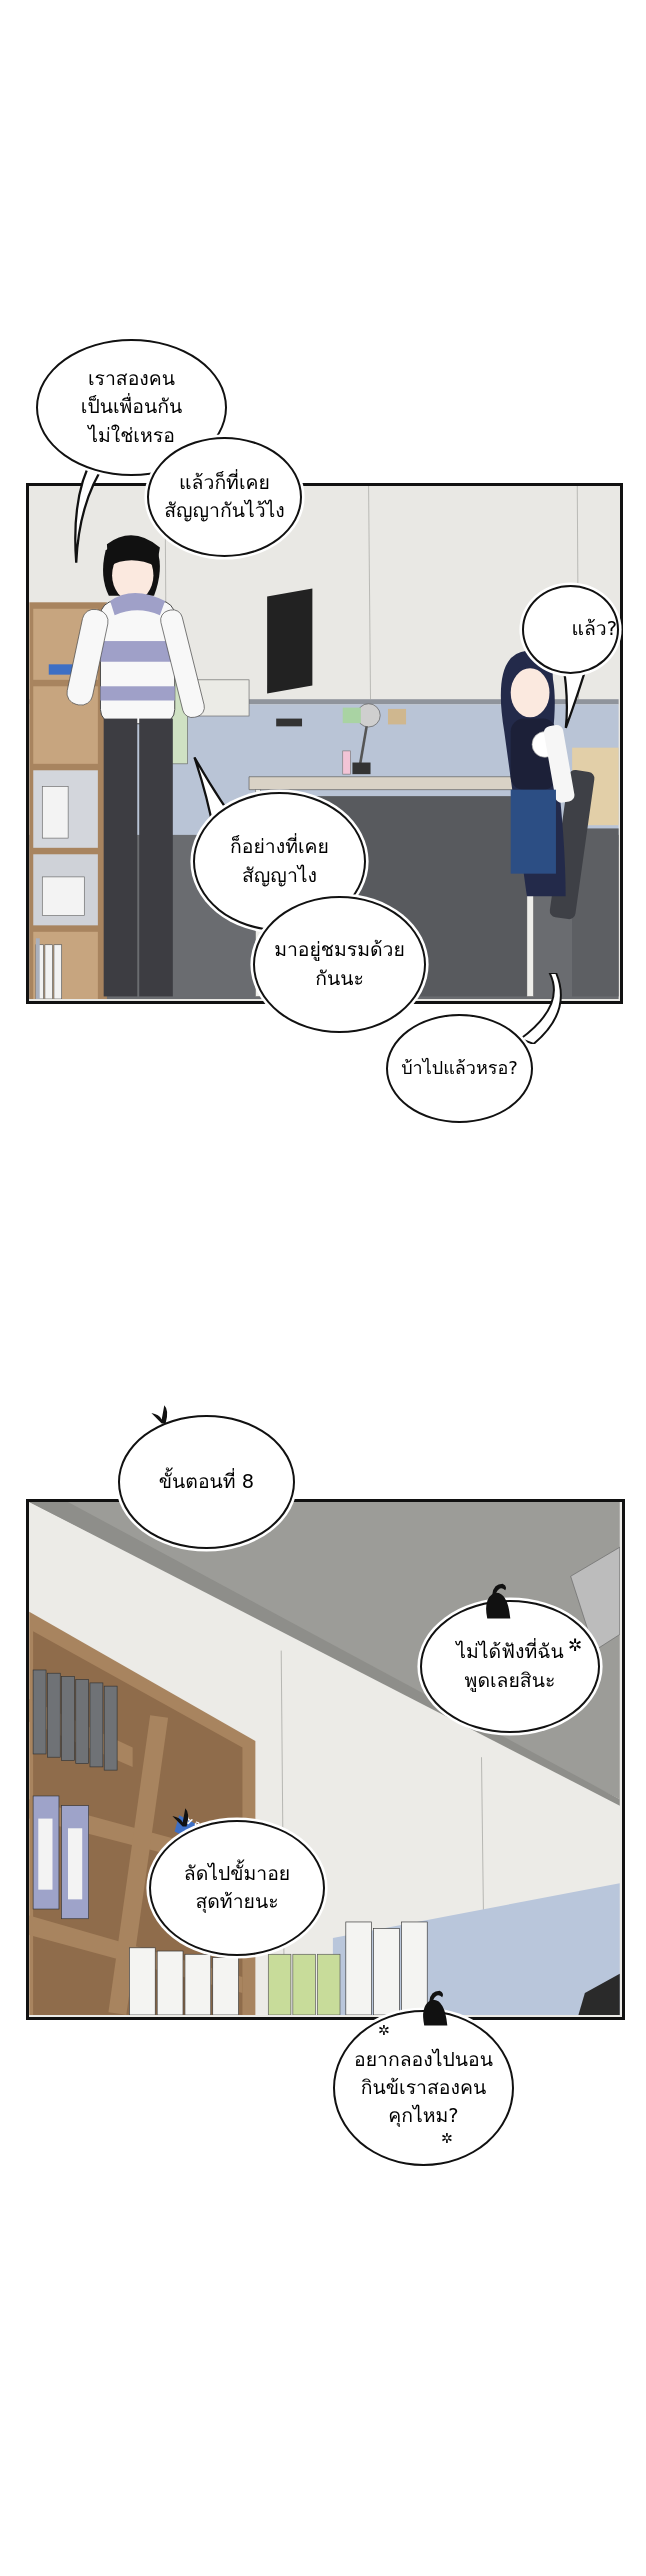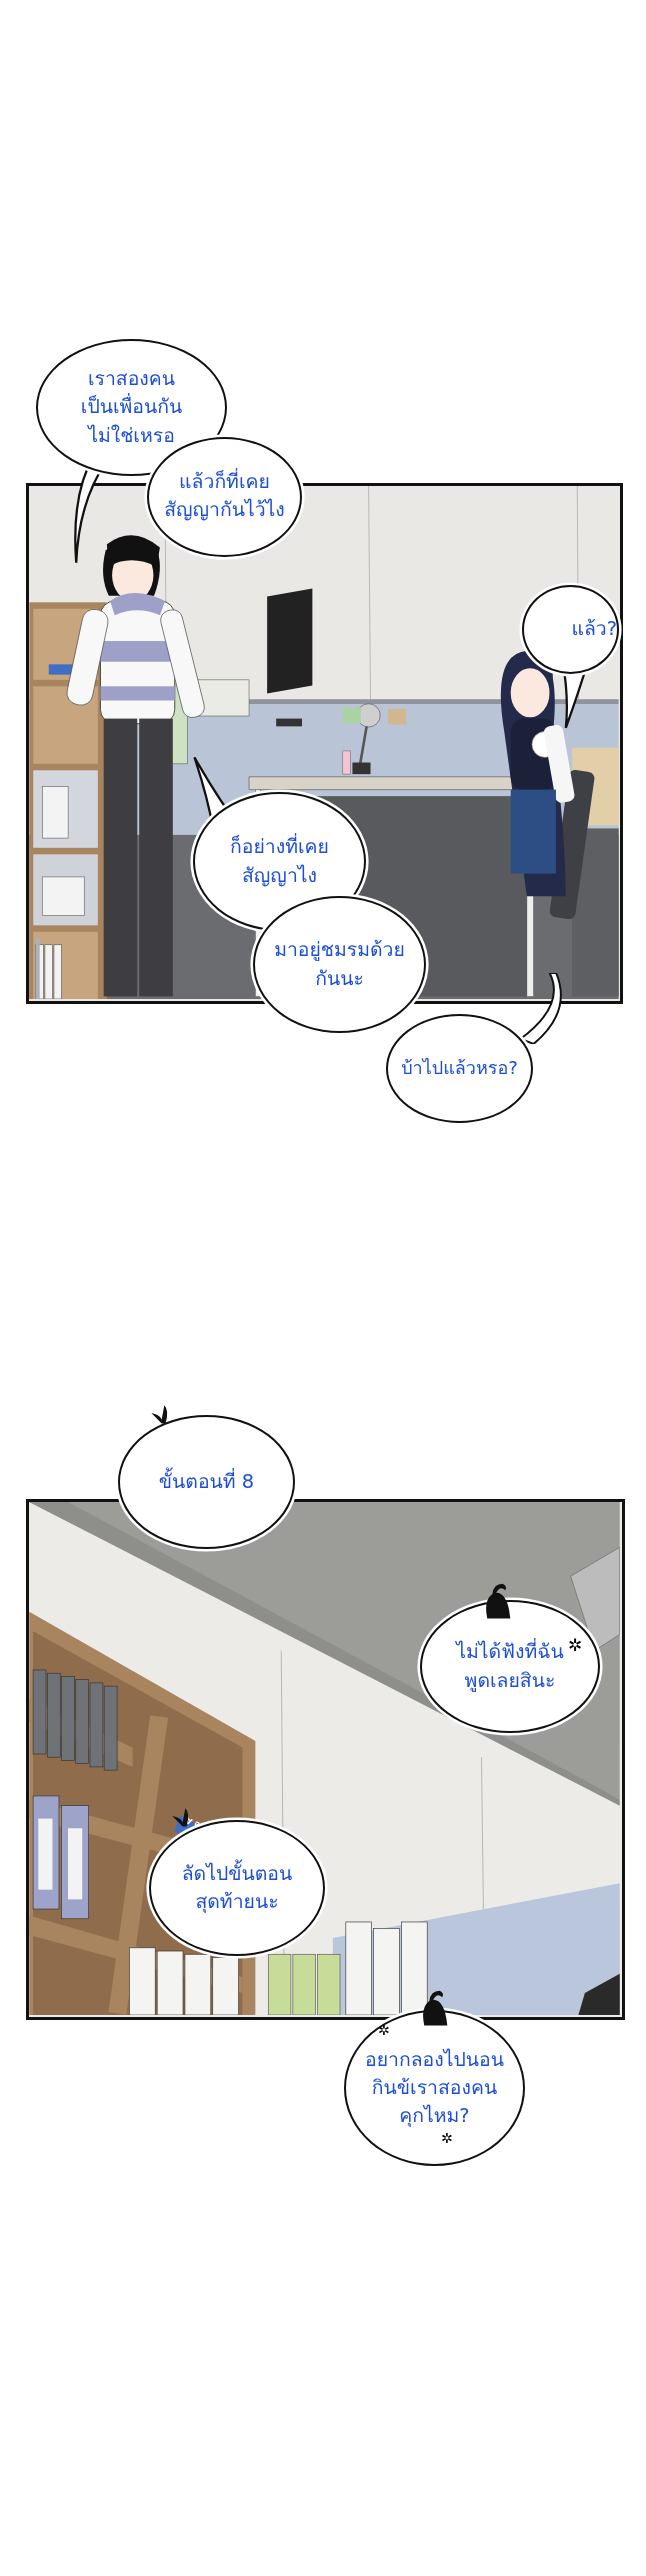--- a/index.html
+++ b/index.html
@@ -1,18 +1,18 @@
 <!DOCTYPE html>
 <html style="font-size:10.3px"><head>
 <meta charset="utf-8">
 <style>
   html,body{margin:0;padding:0;background:#ffffff;}
   body{width:647px;height:2576px;position:relative;overflow:hidden;font-family:"DejaVu Sans",sans-serif;}
   .panel{position:absolute;border:3.9px solid #111;box-sizing:border-box;overflow:hidden;}
-  .bubble{position:absolute;background:#fff;border:2.6px solid #111;border-radius:50%;display:flex;flex-direction:column;align-items:center;justify-content:center;text-align:center;color:#1d4ed8;font-size:19.4px;line-height:1.45;box-sizing:border-box;box-shadow:0 0 0 2.6px #fff;z-index:5;}
+  .bubble{position:absolute;background:#fff;border:2.6px solid #111;border-radius:50%;display:flex;flex-direction:column;align-items:center;justify-content:center;text-align:center;color:#000000;font-size:19.4px;line-height:1.45;box-sizing:border-box;box-shadow:0 0 0 2.6px #fff;z-index:5;}
   .bubble span{display:block;white-space:nowrap;}
   .tail{position:absolute;z-index:4;}
   .abs{position:absolute;}
   .deco{position:absolute;z-index:6;}
 </style>
 </head>
 <body>
 
 <div class="panel" style="left:26px;top:483px;width:597px;height:521px;background:#e9e8e4;">
   <svg class="abs" style="left:0;top:0" width="590" height="513" viewBox="0 0 912 794">
@@ -95,21 +95,21 @@
 </div>
 
 <svg class="tail" style="left:58px;top:456px" width="52" height="110" viewBox="0 0 80 170">
   <path d="M55 0 Q20 60 28 165 Q32 70 75 8 Z" fill="#fff" stroke="#111" stroke-width="3.5"></path>
 </svg>
 <div class="bubble" style="left:36px;top:339px;width:191px;height:137px;">
   <span>เราสองคน</span>
   <span>เป็นเพื่อนกัน</span>
   <span>ไม่ใช่เหรอ</span>
 </div>
-<div class="bubble" style="left:147px;top:437px;width:155px;height:120px;font-family:Liberation Mono, monospace;">
+<div class="bubble" style="left:147px;top:437px;width:155px;height:120px;">
   <span>แล้วก็ที่เคย</span>
   <span>สัญญากันไว้ไง</span>
 </div>
 
 <svg class="tail" style="left:556px;top:660px" width="39" height="71" viewBox="0 0 60 110">
   <path d="M10 0 Q20 60 15 105 Q35 50 50 0 Z" fill="#fff" stroke="#111" stroke-width="3.5"></path>
 </svg>
 <div class="bubble" style="left:522px;top:585px;width:97px;height:89px;align-items:flex-end;">
   <span>แล้ว?</span>
 </div>
@@ -217,29 +217,29 @@
   <span>พูดเลยสินะ</span>
 </div>
 <div class="deco" style="left:568px;top:1637px;font-size:17px;line-height:1;">✲</div>
 
 <div class="deco" style="left:171px;top:1807px;width:26px;height:22px;">
   <svg width="26" height="22" viewBox="0 0 40 34">
       <path d="M18 30 L2 14 Q14 16 18 24 L22 2 Q30 10 24 30 Z" fill="#111"></path>
     </svg>
 </div>
 <div class="bubble" style="left:149px;top:1820px;width:176px;height:136px;">
-  <span>ลัดไปขั้นตอน</span>
+  <span>ลัดไปขั้มาอย</span>
   <span>สุดท้ายนะ</span>
 </div>
 
 <div class="deco" style="left:414px;top:1988px;width:41px;height:39px;">
   <svg width="41" height="39" viewBox="0 0 64 60">
       <path d="M16 58 Q10 30 24 20 Q26 4 40 4 Q48 8 44 14 Q36 6 30 18 Q48 18 52 58 Z" fill="#111"></path>
     </svg>
 </div>
-<div class="bubble" style="left:344px;top:2010px;width:181px;height:156px;text-align:right;">
+<div class="bubble" style="left:333px;top:2010px;width:181px;height:156px;text-align:right;">
   <span>อยากลองไปนอน</span>
   <span>กินข้เราสองคน</span>
   <span>คุกไหม?</span>
 </div>
 <div class="deco" style="left:378px;top:2023px;font-size:14.2px;line-height:1;">✲</div>
 <div class="deco" style="left:441px;top:2131px;font-size:14.2px;line-height:1;">✲</div>
 
 
 </body></html>

